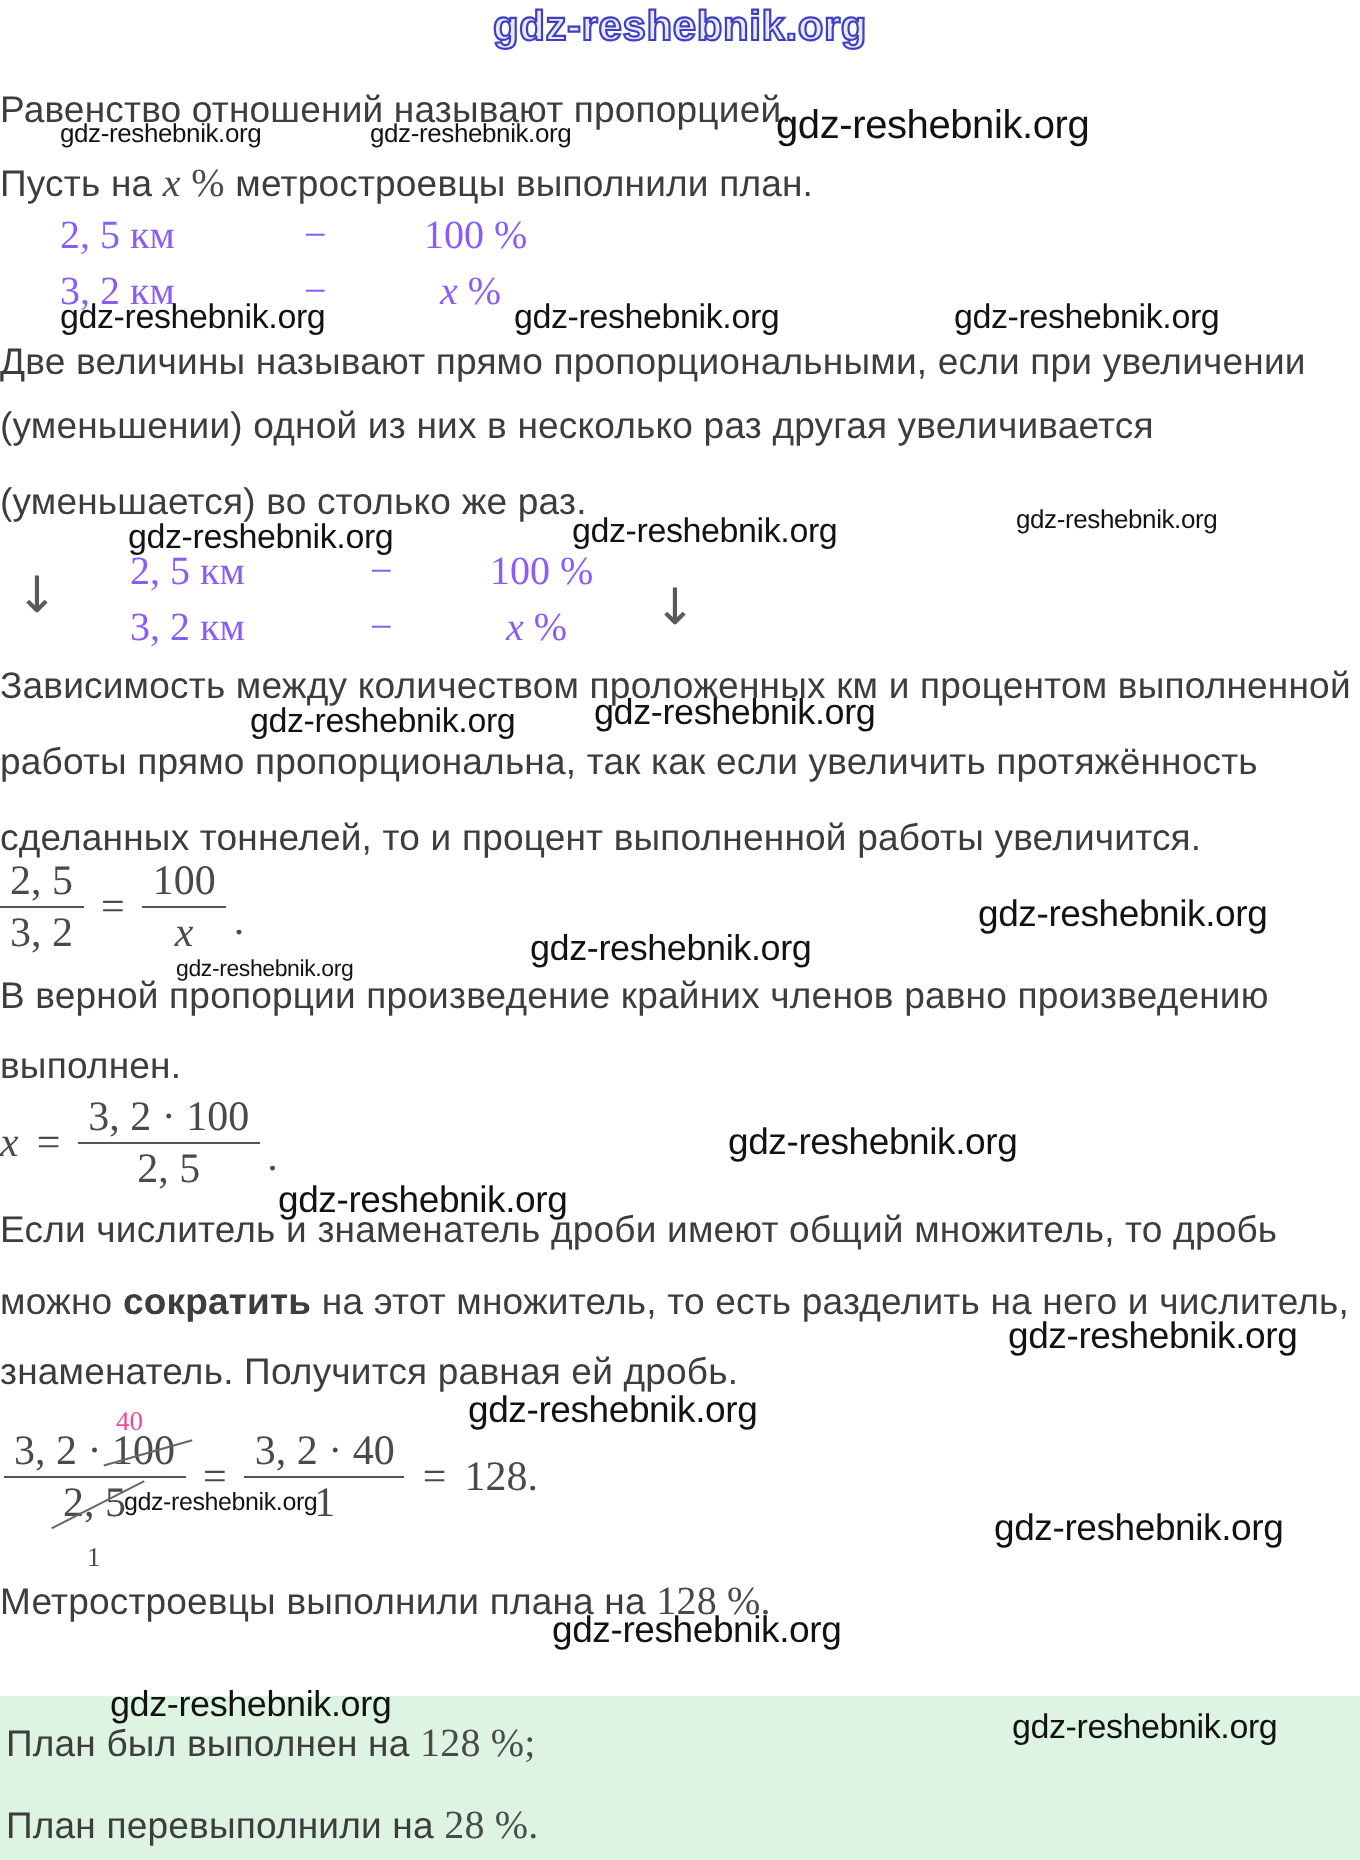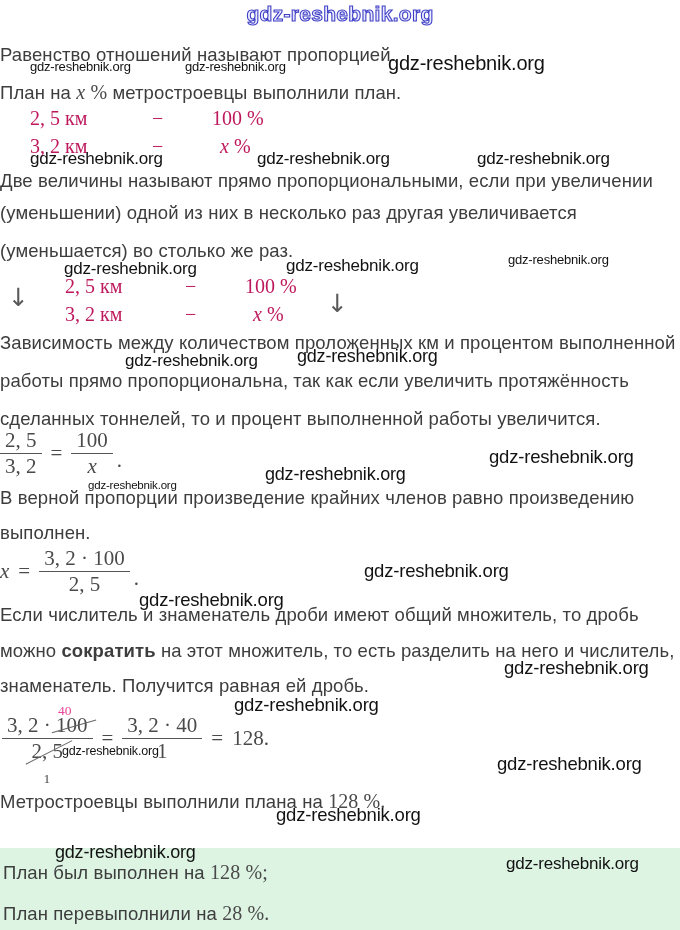--- a/index.html
+++ b/index.html
@@ -7,21 +7,21 @@
     position:relative; width:680px; height:930px; background:#ffffff;
     overflow:hidden; font-family:"Liberation Sans", sans-serif;
   }
   
   .t {
     position:absolute; left:0; margin:0; font-size:18.5px; letter-spacing:0.1px;
     color:#3d3d3d; white-space:nowrap;text-align:right;
   }
   .bold { font-weight:bold; }
   .mi { font-style:italic; }
-  .ms { position:absolute; font-family:"Liberation Serif", serif; font-size:20px; color:#be185d; white-space:nowrap; }
+  .ms { position:absolute; font-family:"Liberation Serif", serif; font-size:20px; color:#8b5cf6; white-space:nowrap; }
   .ms-inline { font-family:"Liberation Serif", serif; font-size:20px; color:#4a4a4a; }
   
   .wm {
     position:absolute; color:#121212; white-space:nowrap; font-size:18.5px;
     letter-spacing:-0.2px;
   }
   
   .logo {
     position:absolute; top:2px; left:0; right:0; text-align:center;
     font-size:21px; font-weight:bold; letter-spacing:0.3px;
@@ -50,21 +50,21 @@
   .answer-box { position:absolute; left:0; right:0; top:848px; bottom:0; background:#ddf4e3; }
 </style>
 </head>
 <body>
 
 <div class="page">
 
   <div class="logo">gdz-reshebnik.org</div>
 
   <p class="t" style="top:44px">Равенство отношений называют пропорцией.</p>
-  <p class="t" style="top:81px"><span>План на</span> <span class="ms-inline mi">x</span> <span class="ms-inline">%</span> <span>метростроевцы выполнили план.</span></p>
+  <p class="t" style="top:81px"><span>Пусть на</span> <span class="ms-inline mi">x</span> <span class="ms-inline">%</span> <span>метростроевцы выполнили план.</span></p>
 
   <span class="ms" style="left:30px; top:107px">2, 5 км</span>
   <span class="ms" style="left:152px; top:107px">−</span>
   <span class="ms" style="left:212px; top:107px">100 %</span>
   <span class="ms" style="left:30px; top:135px">3, 2 км</span>
   <span class="ms" style="left:152px; top:135px">−</span>
   <span class="ms" style="left:220px; top:135px"><span class="mi">x</span> <span>%</span></span>
 
   <p class="t" style="top:170px">Две величины называют прямо пропорциональными, если при увеличении</p>
   <p class="t" style="top:240px">(уменьшается) во столько же раз.</p>

